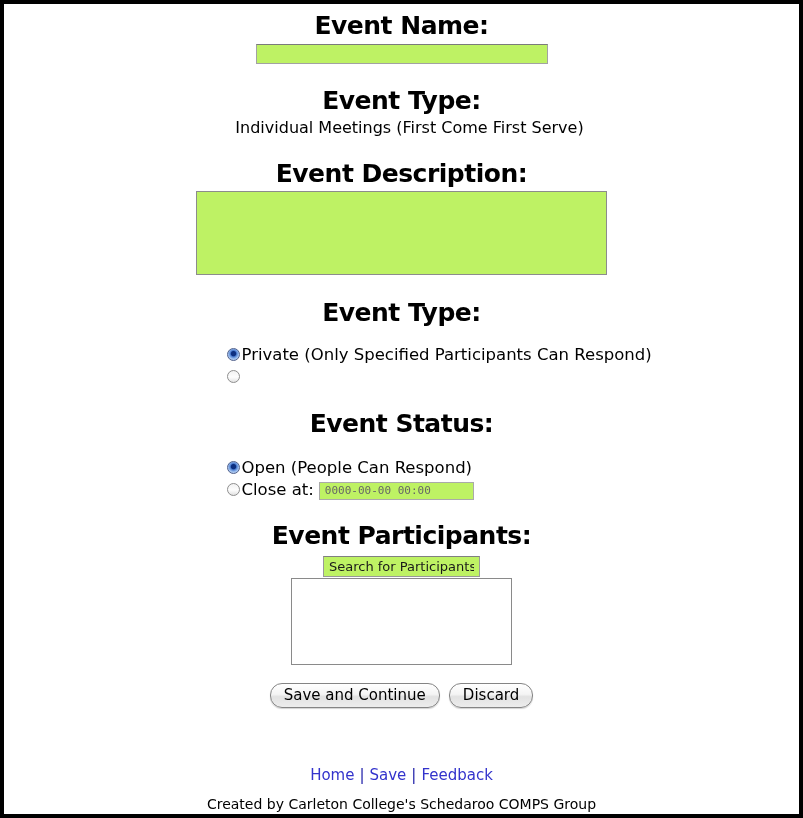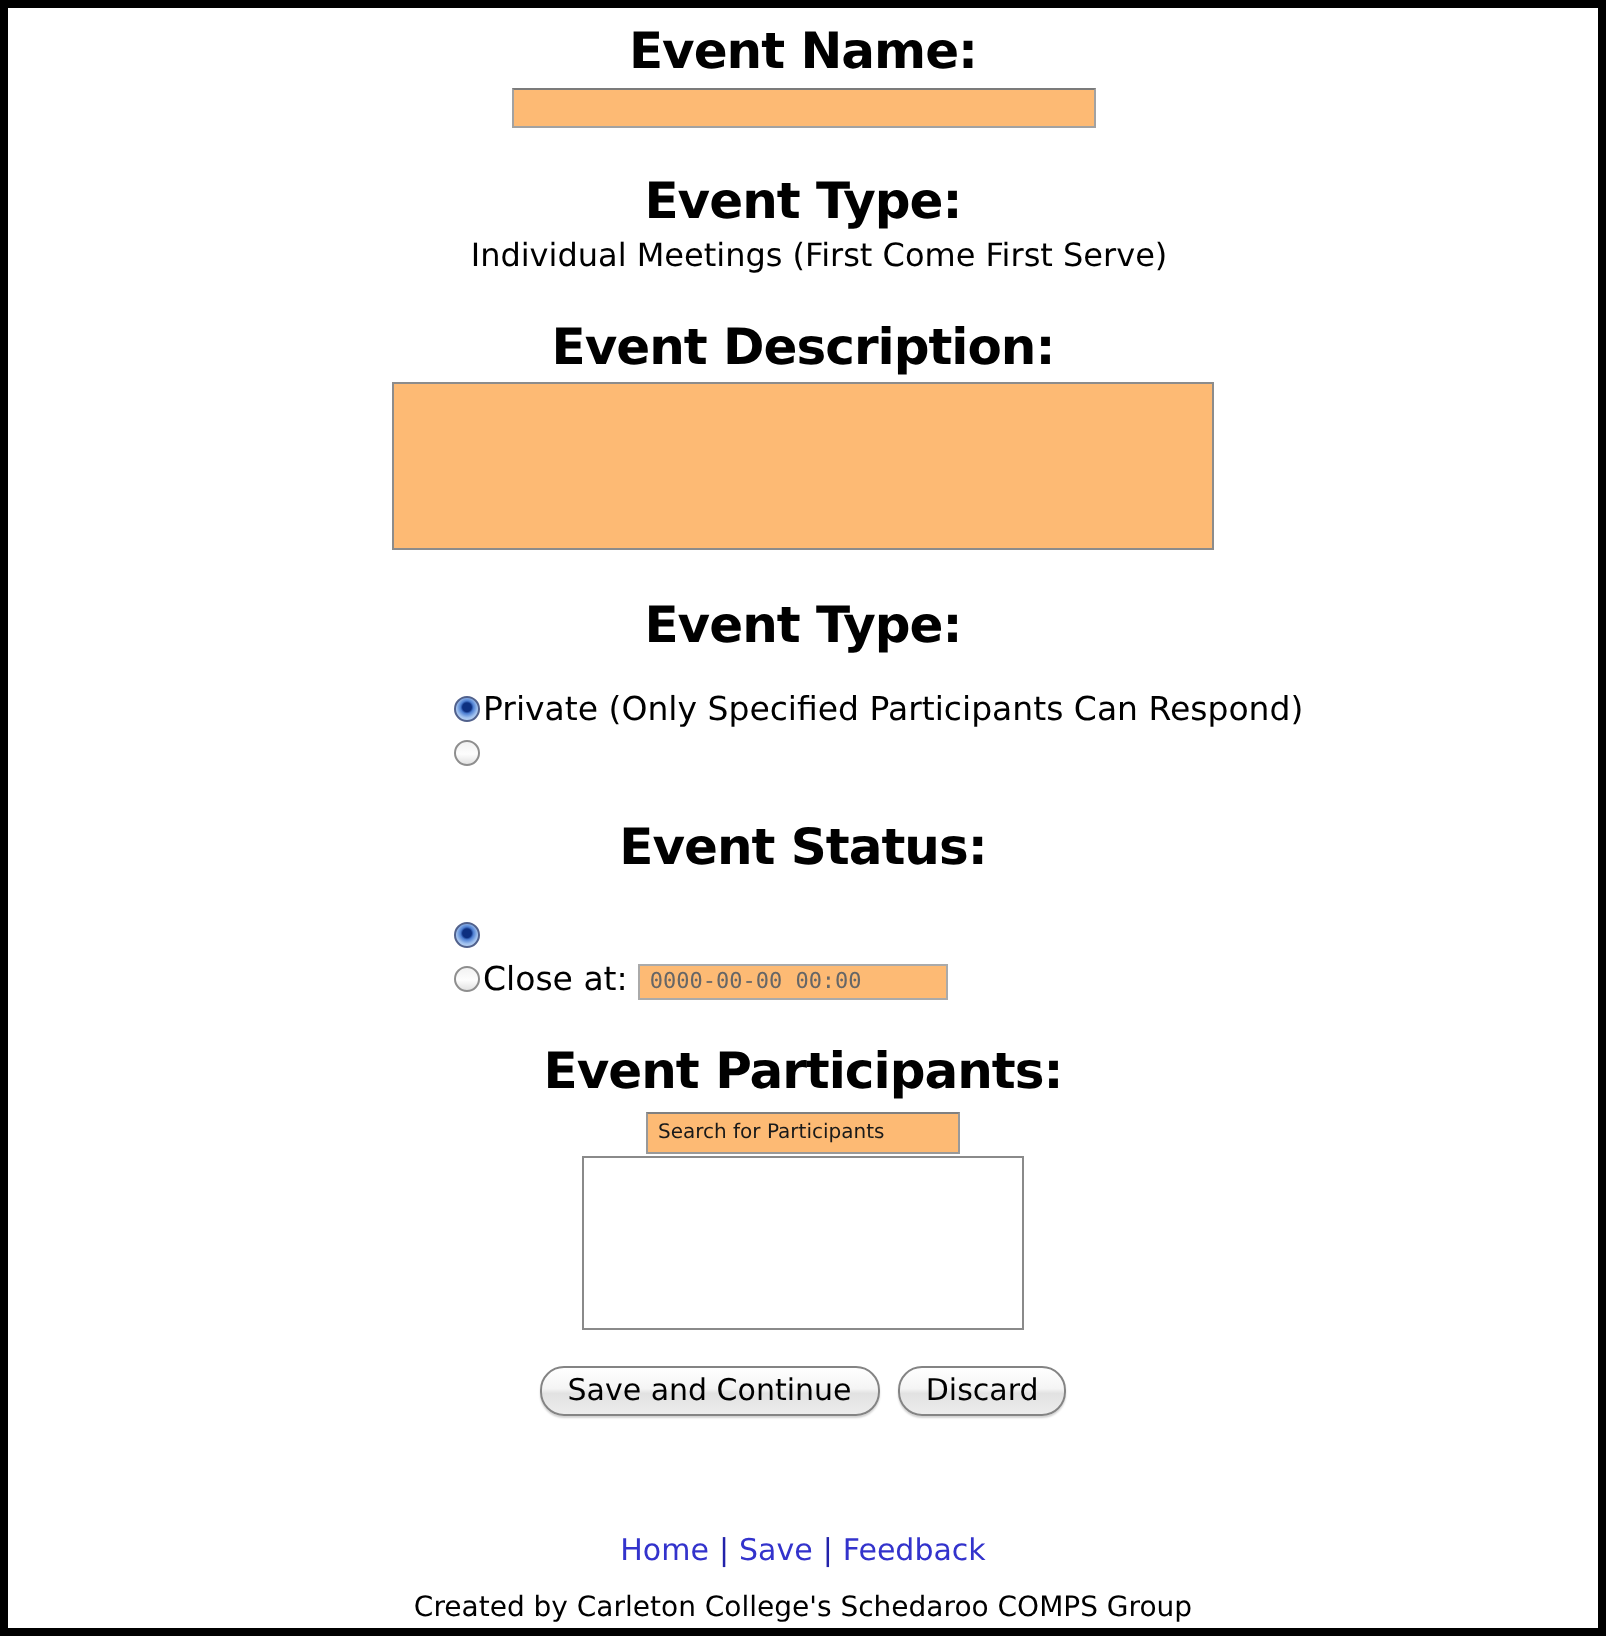--- a/index.html
+++ b/index.html
@@ -32,21 +32,21 @@
   .subtext {
     font-size: 16px;
     line-height: 19px;
     margin-top: 4px;
     text-align: center;
     padding-left: 16px;
   }
 
   input[type="text"], textarea {
     font-family: "DejaVu Sans", "Liberation Sans", sans-serif;
-    background: #fdba74;
+    background: #bef264;
     outline: none;
   }
 
   #event-name-input {
     display: block;
     margin: 5px auto 0;
     width: 292px;
     height: 20px;
     border: 1px solid #a2a2a2;
     border-top-color: #7b7b7b;
@@ -104,21 +104,21 @@
     vertical-align: 1px;
   }
 
   #participant-search-input {
     display: block;
     margin: 7px auto 0;
     width: 157px;
     height: 21px;
     border: 1px solid #999;
     border-top-color: #808080;
-    font-size: 10px;
+    font-size: 13px;
     color: #1a1a1a;
     padding: 2px 5px;
   }
 
   #participants-listbox {
     margin: 1px auto 0;
     width: 221px;
     height: 87px;
     border: 1px solid #8a8a8a;
     background: #fff;
@@ -175,21 +175,21 @@
     <span class="radio selected"></span><span>Private (Only Specified Participants Can Respond)</span>
   </div>
   <div class="radio-row">
     <span class="radio"></span>
   </div>
 </div>
 
 <h2 id="h-event-status">Event Status:</h2>
 <div class="radio-group second">
   <div class="radio-row">
-    <span class="radio selected"></span>
+    <span class="radio selected"></span><span>Open (People Can Respond)</span>
   </div>
   <div class="radio-row">
     <span class="radio"></span><span>Close at:</span><input type="text" id="close-at-input" value="0000-00-00 00:00" style="color: rgb(102, 102, 102);">
   </div>
 </div>
 
 <h2 id="h-participants">Event Participants:</h2>
 <input type="text" id="participant-search-input" value="Search for Participants" style="">
 <div id="participants-listbox"></div>
 

